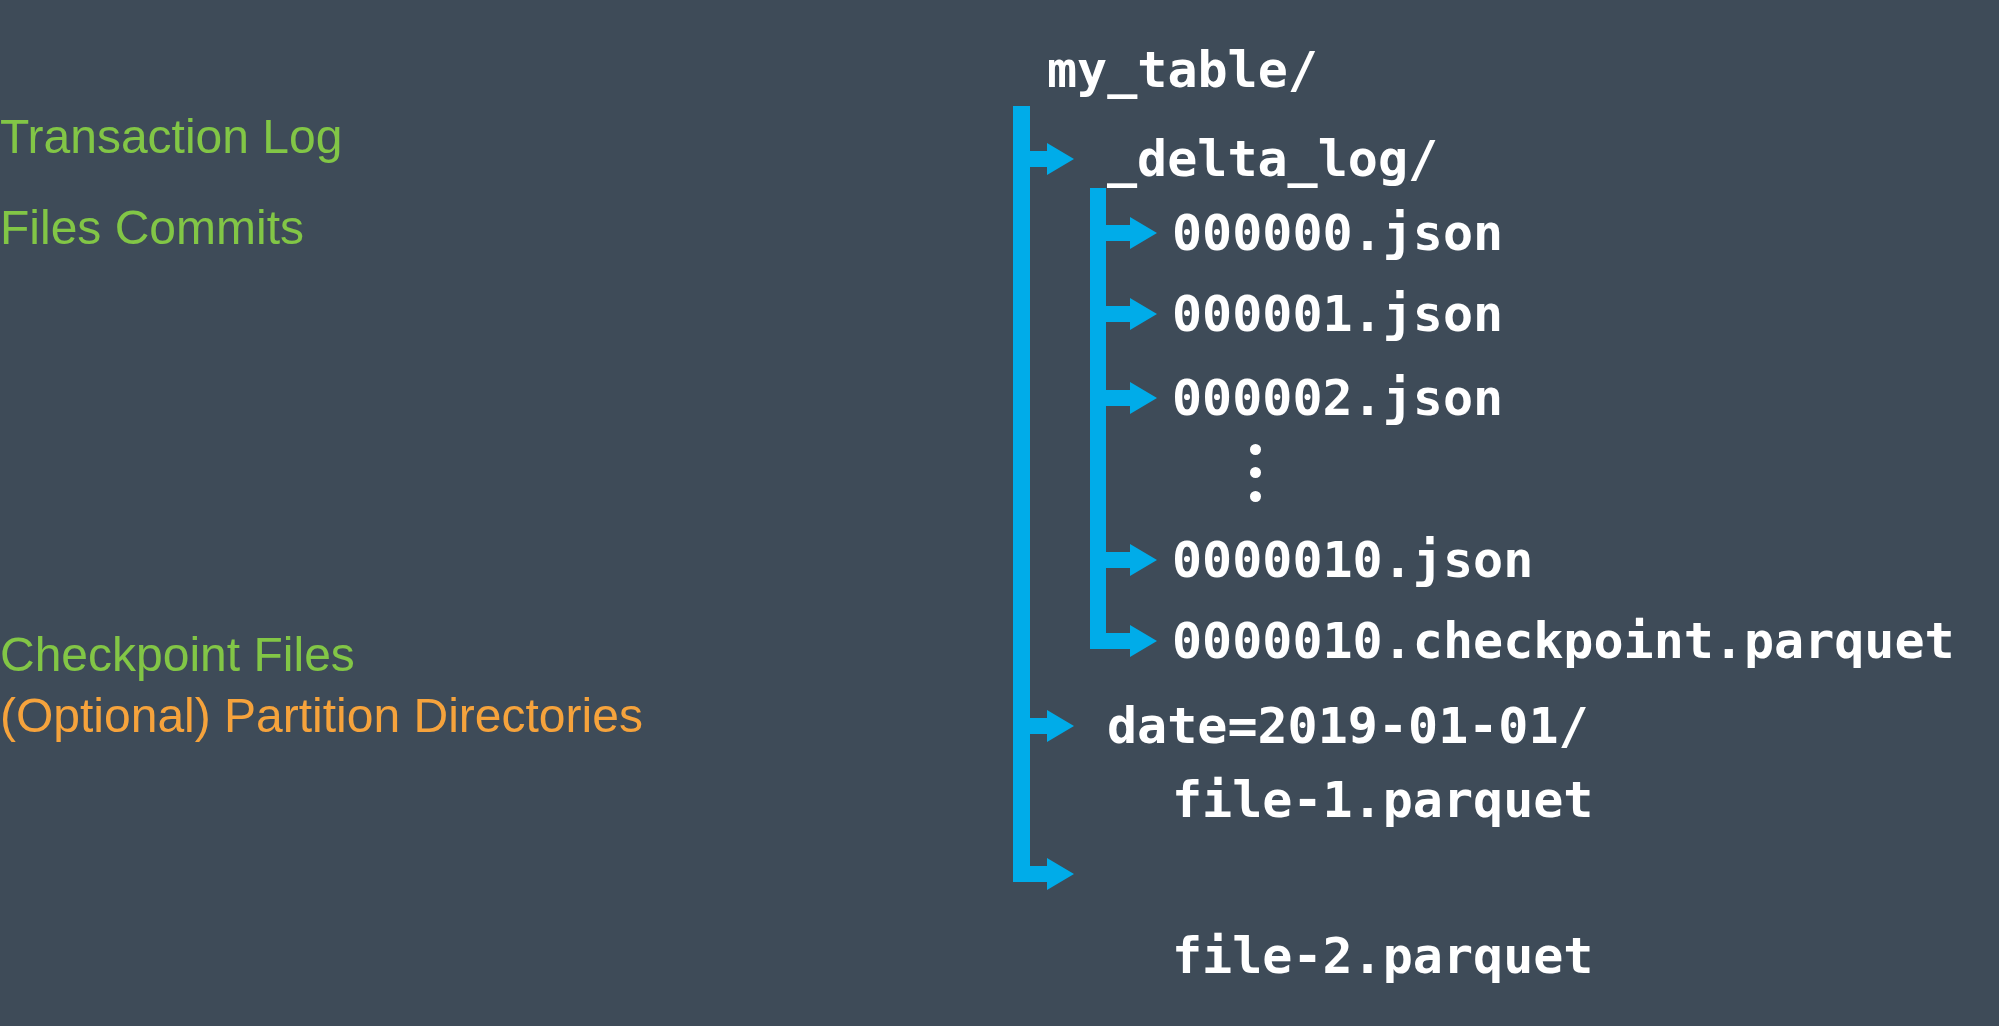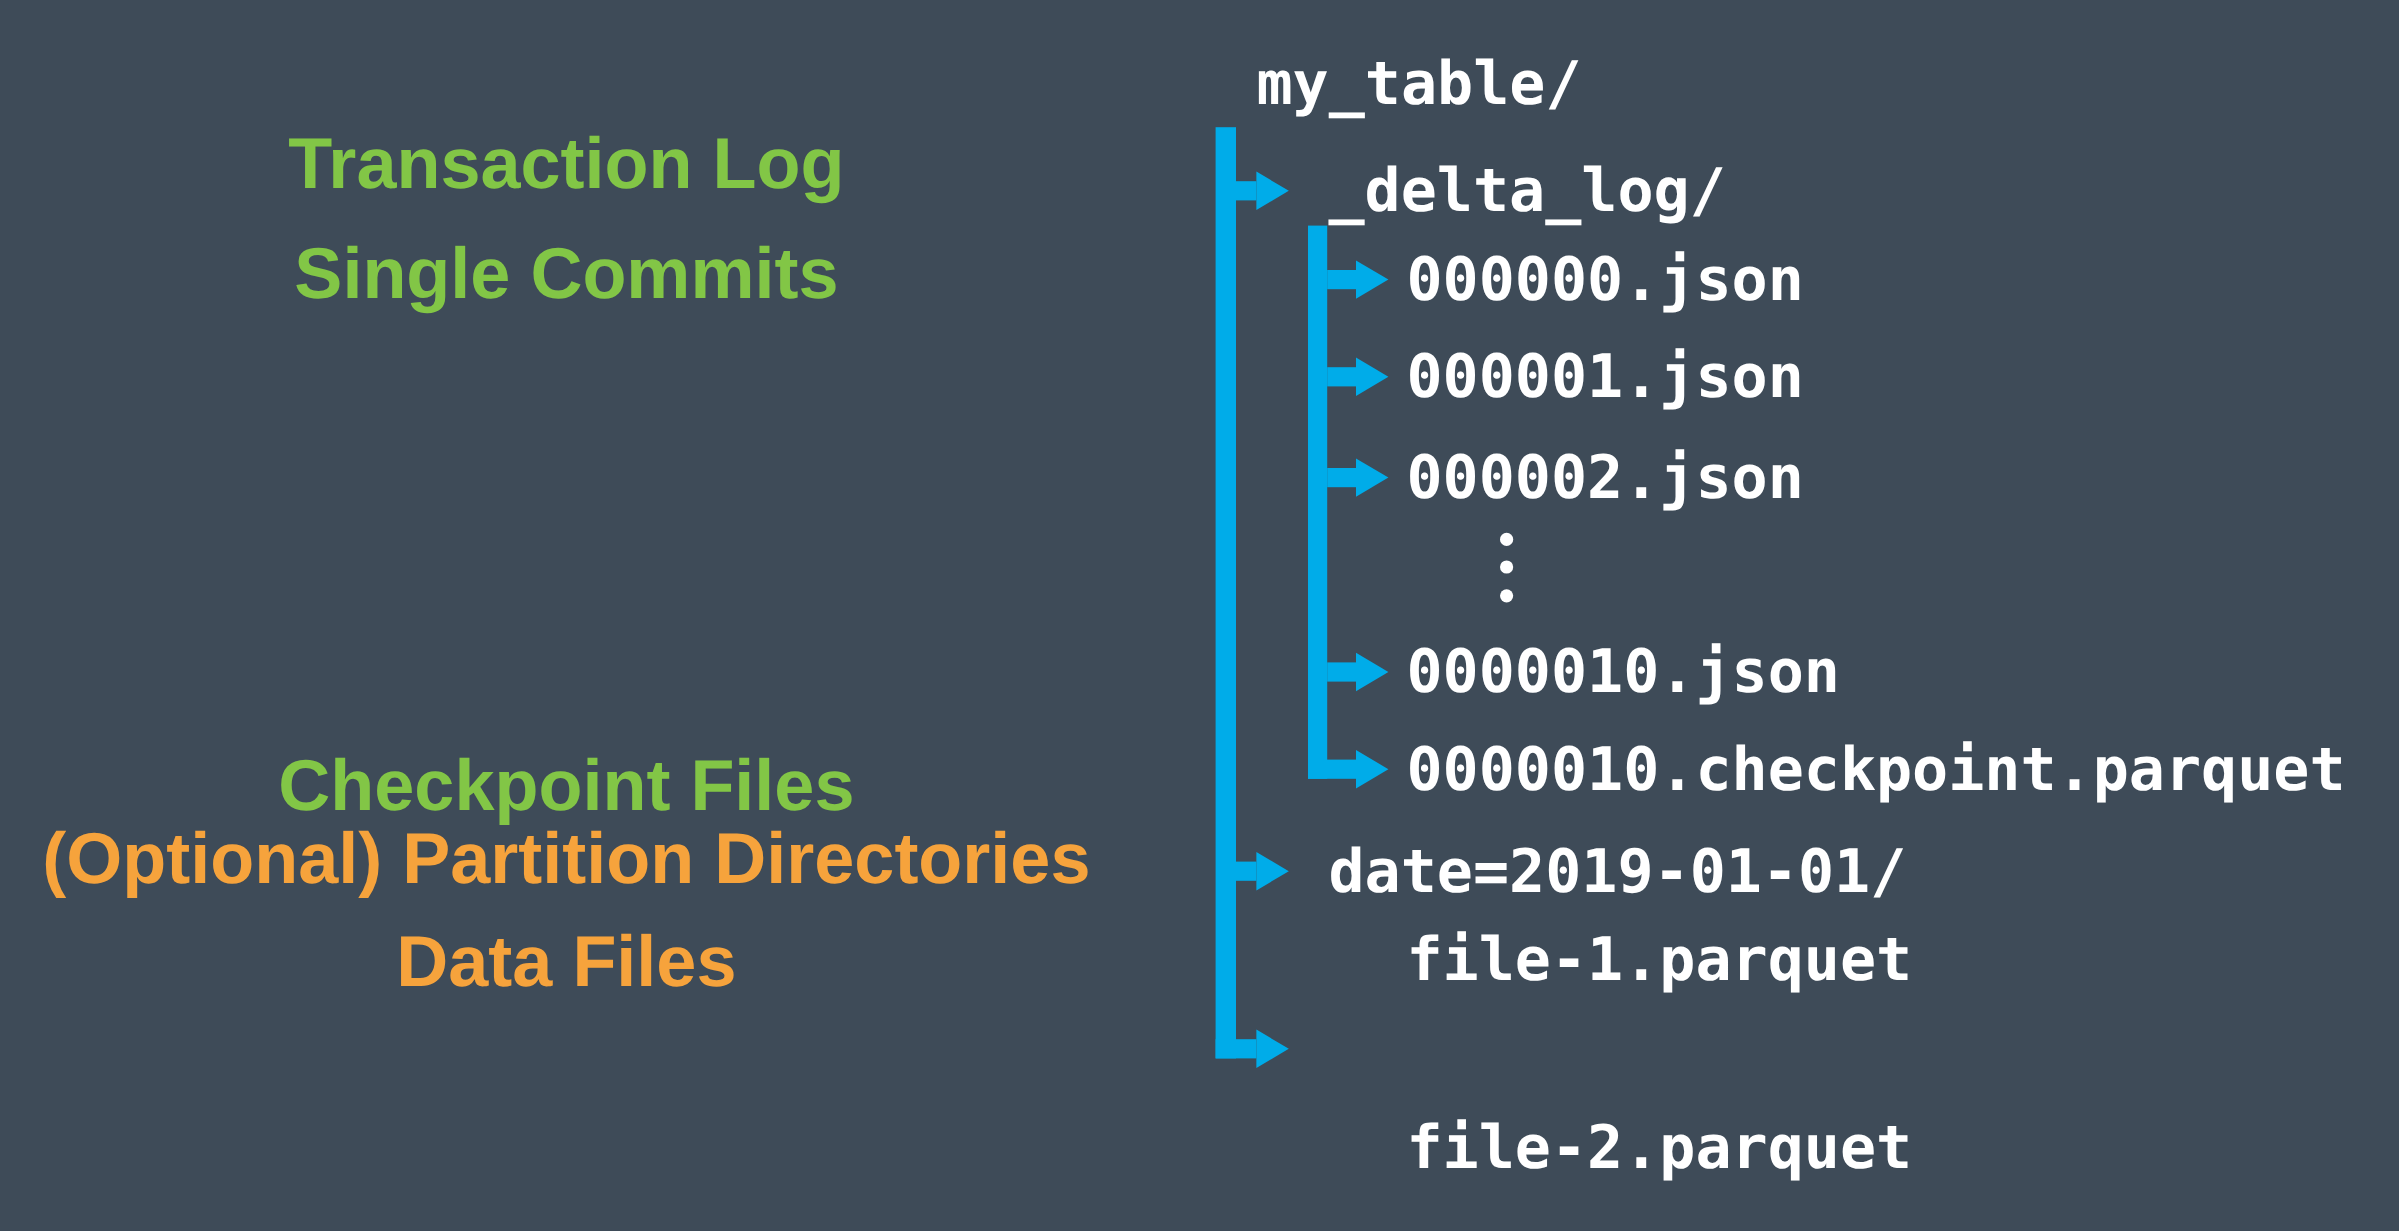--- a/index.html
+++ b/index.html
@@ -21,24 +21,24 @@
     position: absolute;
     left: 0;
     top: 0;
     width: 944px;
     height: 100%;
   }
   .label {
     position: absolute;
     right: 0;
     width: 100%;
-    text-align: center;
-    font-size: 60px;
+    text-align: left;
+    font-size: 48px;
     line-height: 72px;
-    font-weight: 700;
+    font-weight: 400;
     white-space: nowrap;
     letter-spacing: 0px;
   }
   .c-green  { color: var(--green,  #82C646); }
   .c-orange { color: var(--orange, #F6A33C); }
 
   
   .tree-row {
     position: absolute;
     font-family: "DejaVu Sans Mono", "Liberation Mono", monospace;
@@ -85,24 +85,23 @@
     background: var(--white, #FFFFFF);
   }
 </style>
 </head>
 <body>
 
 <div class="canvas">
 
   <div class="labels">
     <div class="label c-green" style="top:101px">Transaction Log</div>
-    <div class="label c-green" style="top:192px">Single Commits</div>
+    <div class="label c-green" style="top:192px">Files Commits</div>
     <div class="label c-green" style="top:619px">Checkpoint Files</div>
     <div class="label c-orange" style="top:680px">(Optional) Partition Directories</div>
-    <div class="label c-orange" style="top:766px">Data Files</div>
   </div>
 
   <div class="trunk" style="left:1013px; top:106px; width:17px; height:776px"></div>
   <div class="trunk" style="left:1090px; top:188px; width:16px; height:461px"></div>
 
   <div class="branch" style="left:1030px; top:151px; width:17px"></div>
   <div class="branch" style="left:1106px; top:225px; width:24px"></div>
   <div class="branch" style="left:1106px; top:306px; width:24px"></div>
   <div class="branch" style="left:1106px; top:390px; width:24px"></div>
   <div class="branch" style="left:1106px; top:552px; width:24px"></div>

